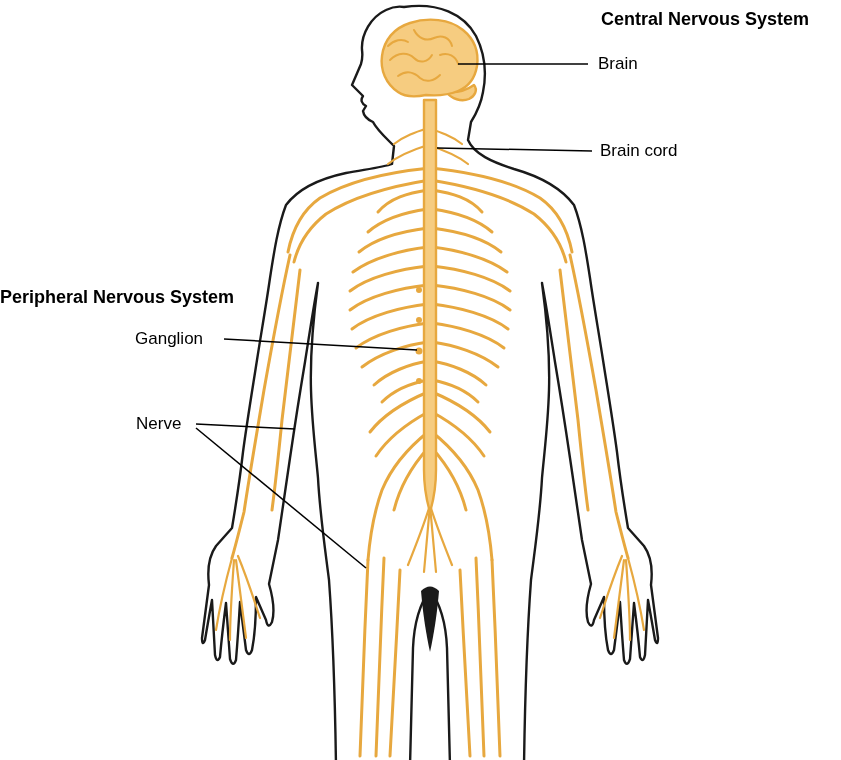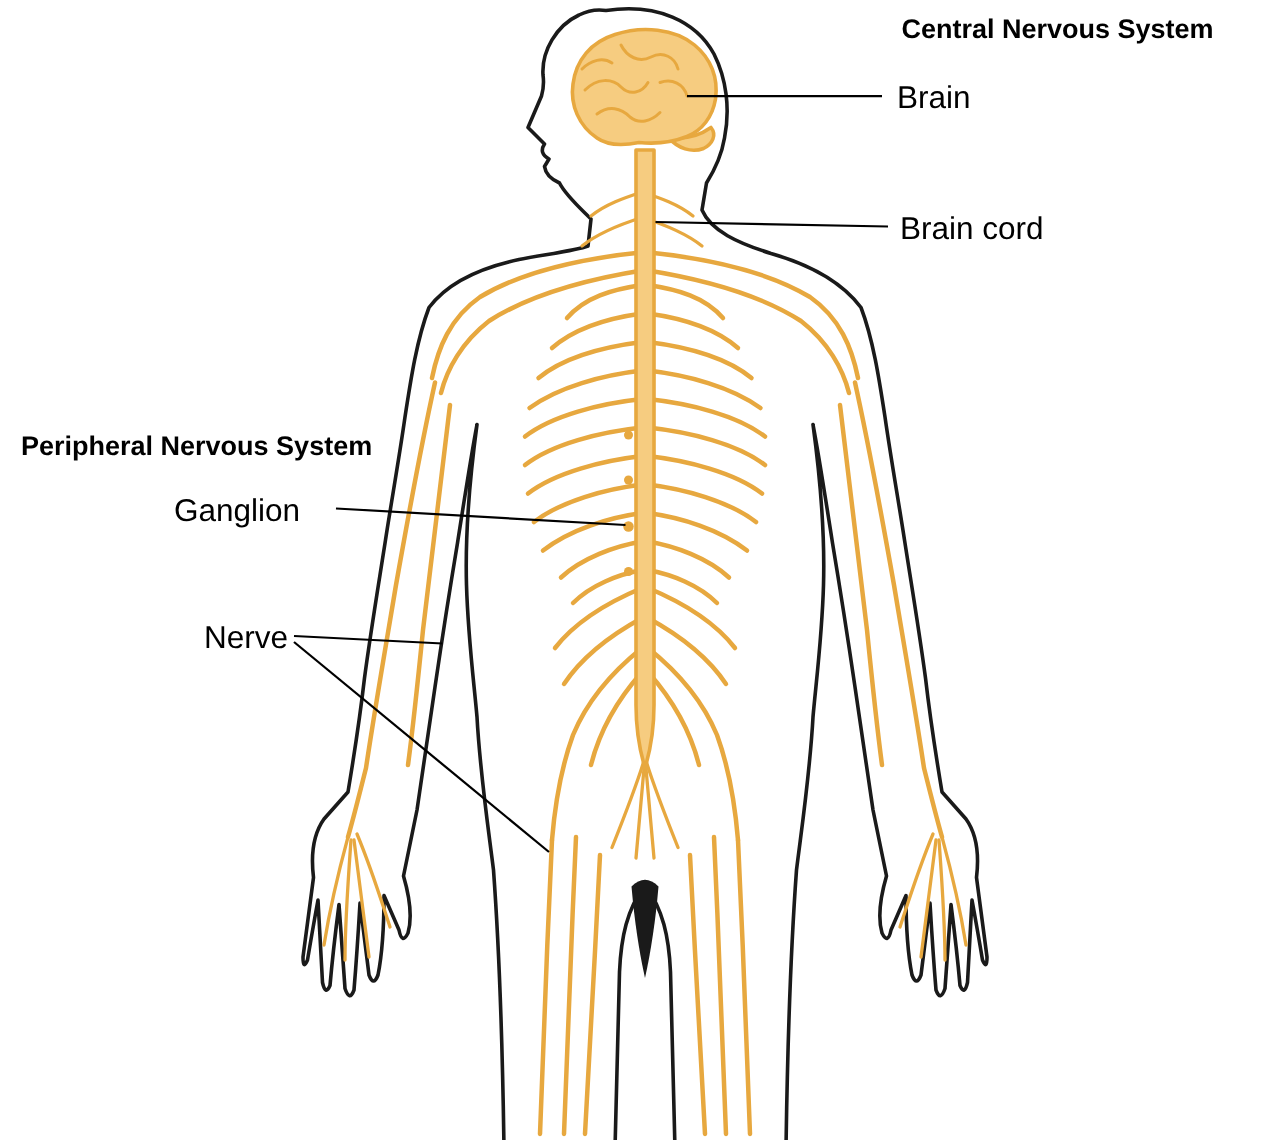--- a/index.html
+++ b/index.html
@@ -4,21 +4,21 @@
 <style>
   html,body{margin:0;padding:0;background:#fff;}
   .stage{
     position:relative;width:841px;height:760px;margin:0;
     background:var(--background,#fff);
     font-family:"Liberation Sans",sans-serif;
     overflow:hidden;
     padding-left:48px;
   }
   .stage svg{position:absolute;left:0;top:0;}
-  .lbl{position:absolute;color:#000;font-size:21px;line-height:1.15;white-space:nowrap;}
+  .lbl{position:absolute;color:#000;font-size:17px;line-height:1.15;white-space:nowrap;}
   .heading{font-weight:bold;font-size:18px;}
   .body-outline{fill:#ffffff;stroke:var(--outline,#1a1a1a);stroke-width:2.4;stroke-linejoin:round;stroke-linecap:round;}
   .crotch{fill:var(--outline,#1a1a1a);stroke:none;}
   .nerve{stroke:var(--nerve,#e7a83f);fill:none;stroke-width:3;stroke-linecap:round;}
   .nerve-thin{stroke:var(--nerve,#e7a83f);fill:none;stroke-width:2.2;stroke-linecap:round;}
   .fillblob{fill:var(--nerve_fill,#f6cc80);stroke:var(--nerve,#e7a83f);stroke-width:2.4;stroke-linejoin:round;}
   .gyri{stroke:var(--nerve,#e7a83f);fill:none;stroke-width:2;stroke-linecap:round;}
   .leader{stroke:var(--leader,#000);stroke-width:1.5;fill:none;}
   .node{fill:var(--nerve,#e7a83f);stroke:none;}
 </style>
@@ -225,17 +225,17 @@
       <line class="leader" x1="592" y1="151" x2="437" y2="148"></line>
       <line class="leader" x1="224" y1="339" x2="417" y2="350"></line>
       <line class="leader" x1="196" y1="424" x2="295" y2="429"></line>
       <line class="leader" x1="196" y1="428" x2="366" y2="568"></line>
     </g>
   </svg>
 
   <div class="lbl heading" style="left:601px;top:9px;">Central Nervous System</div>
   <div class="lbl" style="left:598px;top:54px;">Brain</div>
   <div class="lbl" style="left:600px;top:141px;">Brain cord</div>
-  <div class="lbl heading" style="left:14px;top:287px;">Peripheral Nervous System</div>
-  <div class="lbl" style="left:116px;top:329px;">Ganglion</div>
+  <div class="lbl heading" style="left:0;top:287px;">Peripheral Nervous System</div>
+  <div class="lbl" style="left:135px;top:329px;">Ganglion</div>
   <div class="lbl" style="left:136px;top:414px;text-align:center;">Nerve</div>
 
 </div>
 
 </body></html>

